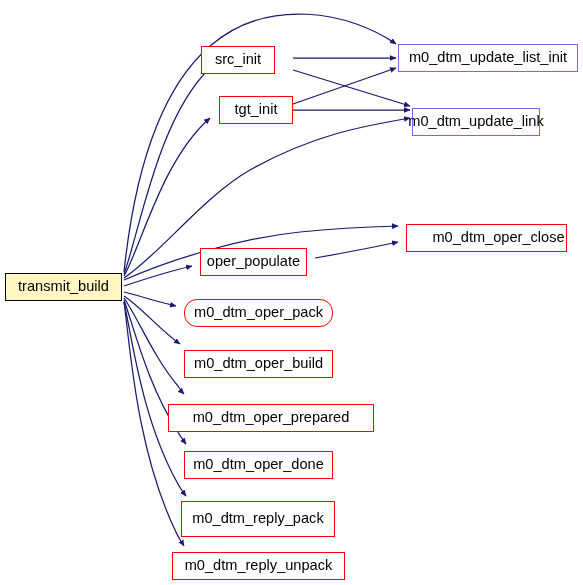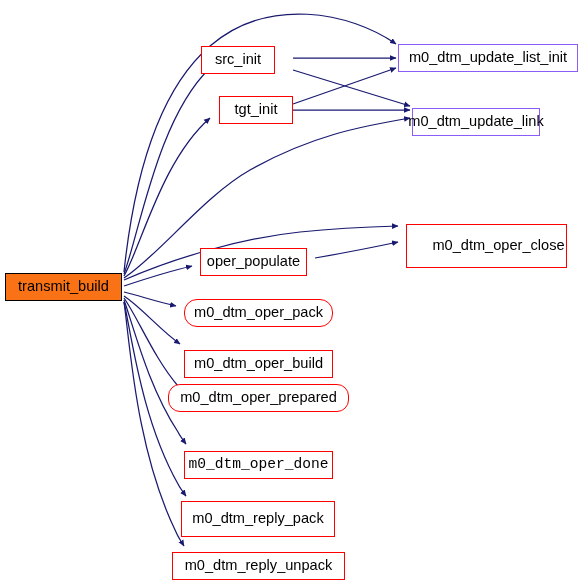--- a/index.html
+++ b/index.html
@@ -33,21 +33,21 @@
     font-size: 14.6px;
     color: #000000;
     line-height: 1;
     white-space: nowrap;
     z-index: 5;
   }
   .node.red {
     border: 1.6px solid #ff0000;
   }
   .node.current {
-    background: #f97316;
+    background: #fef9c3;
     border: 1px solid #000000;
   }
   .node-label {
     display: block;
     padding: 0 1px 1px 1px;
   }
 </style>
 </head>
 <body>
 
@@ -89,36 +89,36 @@
       </div>
       <div class="node red" style="left: 219px; top: 96px; width: 74px; height: 28px;">
         <span class="node-label">tgt_init</span>
       </div>
       <div class="node" style="left: 398px; top: 44px; width: 180px; height: 28px;">
         <span class="node-label">m0_dtm_update_list_init</span>
       </div>
       <div class="node" style="left: 412px; top: 108px; width: 128px; height: 28px;">
         <span class="node-label">m0_dtm_update_link</span>
       </div>
-      <div class="node red" style="left: 406px; top: 224px; width: 161px; height: 44px; padding-left: 24px;">
+      <div class="node red" style="left: 406px; top: 224px; width: 161px; height: 28px; padding-left: 24px;">
         <span class="node-label">m0_dtm_oper_close</span>
       </div>
       <div class="node red" style="left: 200px; top: 248px; width: 107px; height: 28px;">
         <span class="node-label">oper_populate</span>
       </div>
       <div class="node red" style="left: 184px; top: 299px; width: 149px; height: 28px; border-radius: 13px;">
         <span class="node-label">m0_dtm_oper_pack</span>
       </div>
       <div class="node red" style="left: 184px; top: 350px; width: 149px; height: 28px;">
         <span class="node-label">m0_dtm_oper_build</span>
       </div>
-      <div class="node red" style="left: 168px; top: 384px; width: 181px; height: 28px; border-radius: 12px;">
+      <div class="node red" style="left: 168px; top: 404px; width: 206px; height: 28px;">
         <span class="node-label">m0_dtm_oper_prepared</span>
       </div>
-      <div class="node red" style="left: 184px; top: 451px; width: 149px; height: 28px; font-family: Liberation Mono, monospace;">
+      <div class="node red" style="left: 184px; top: 451px; width: 149px; height: 28px;">
         <span class="node-label">m0_dtm_oper_done</span>
       </div>
       <div class="node red" style="left: 181px; top: 501px; width: 154px; height: 36px;">
         <span class="node-label">m0_dtm_reply_pack</span>
       </div>
       <div class="node red" style="left: 172px; top: 552px; width: 173px; height: 28px;">
         <span class="node-label">m0_dtm_reply_unpack</span>
       </div>
     </div>
 

